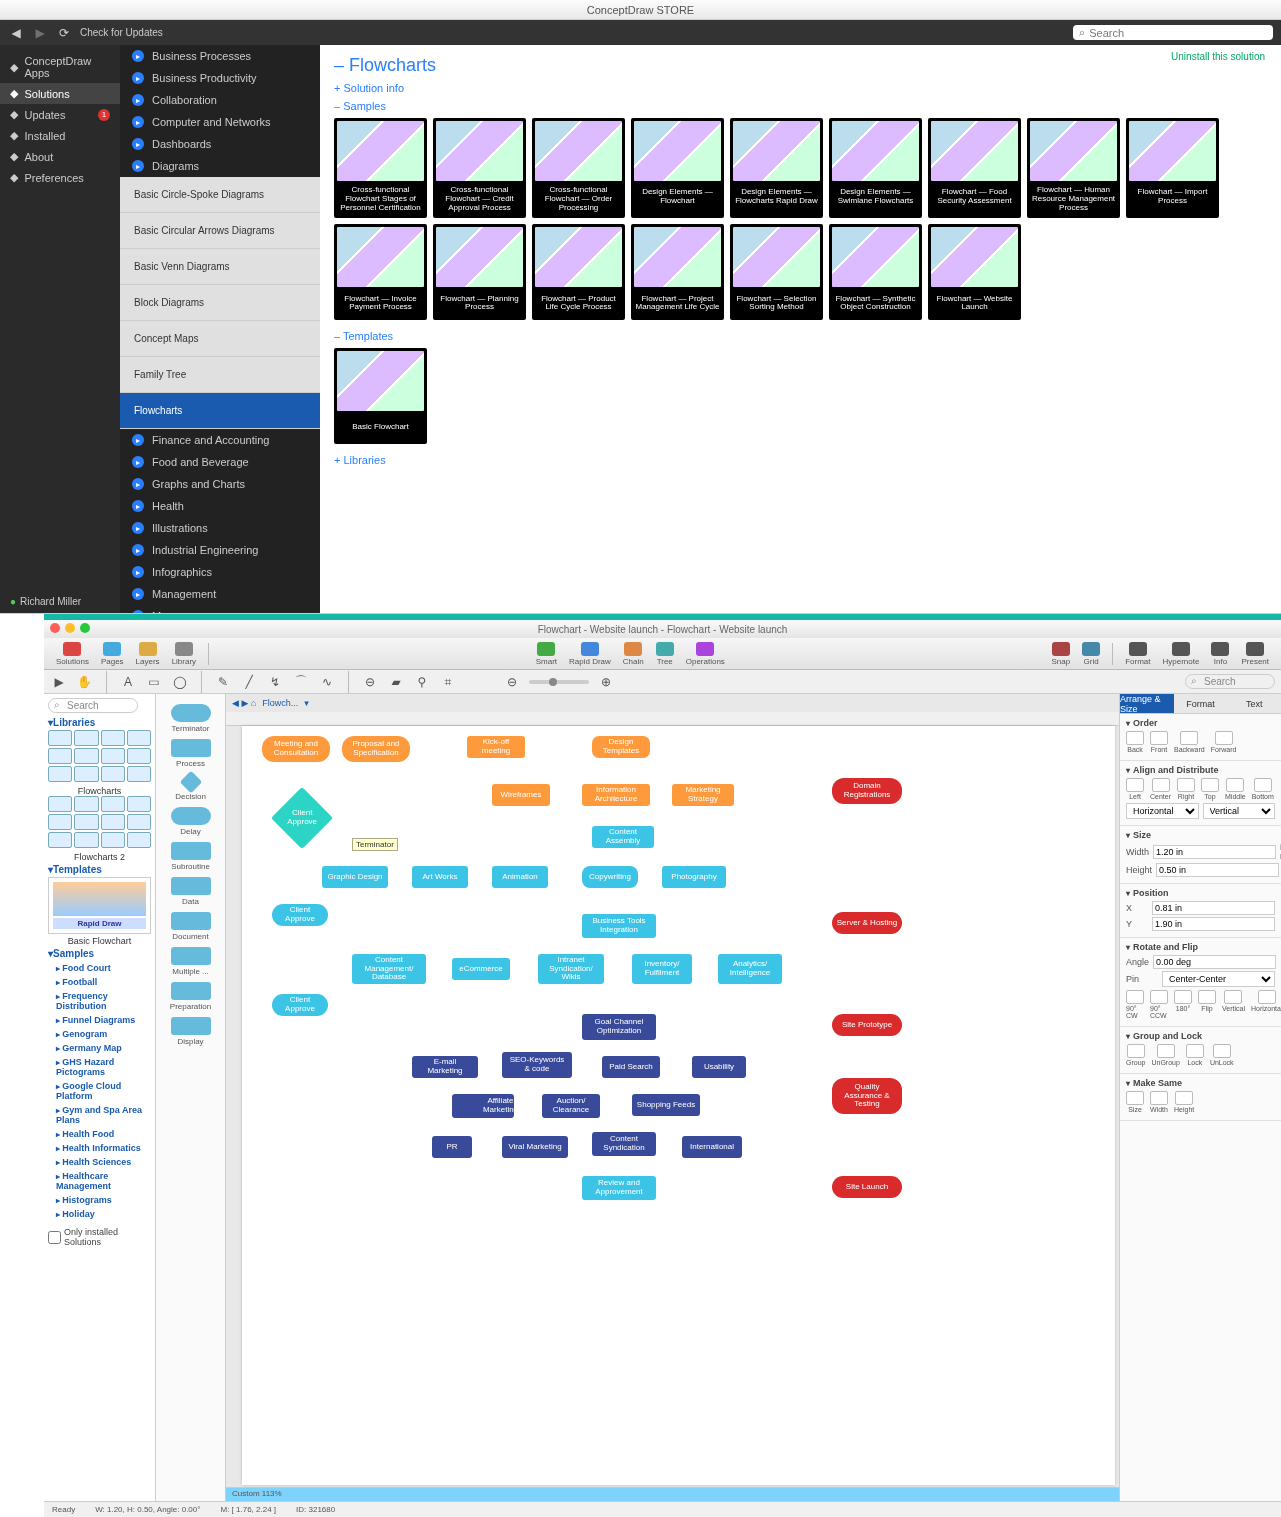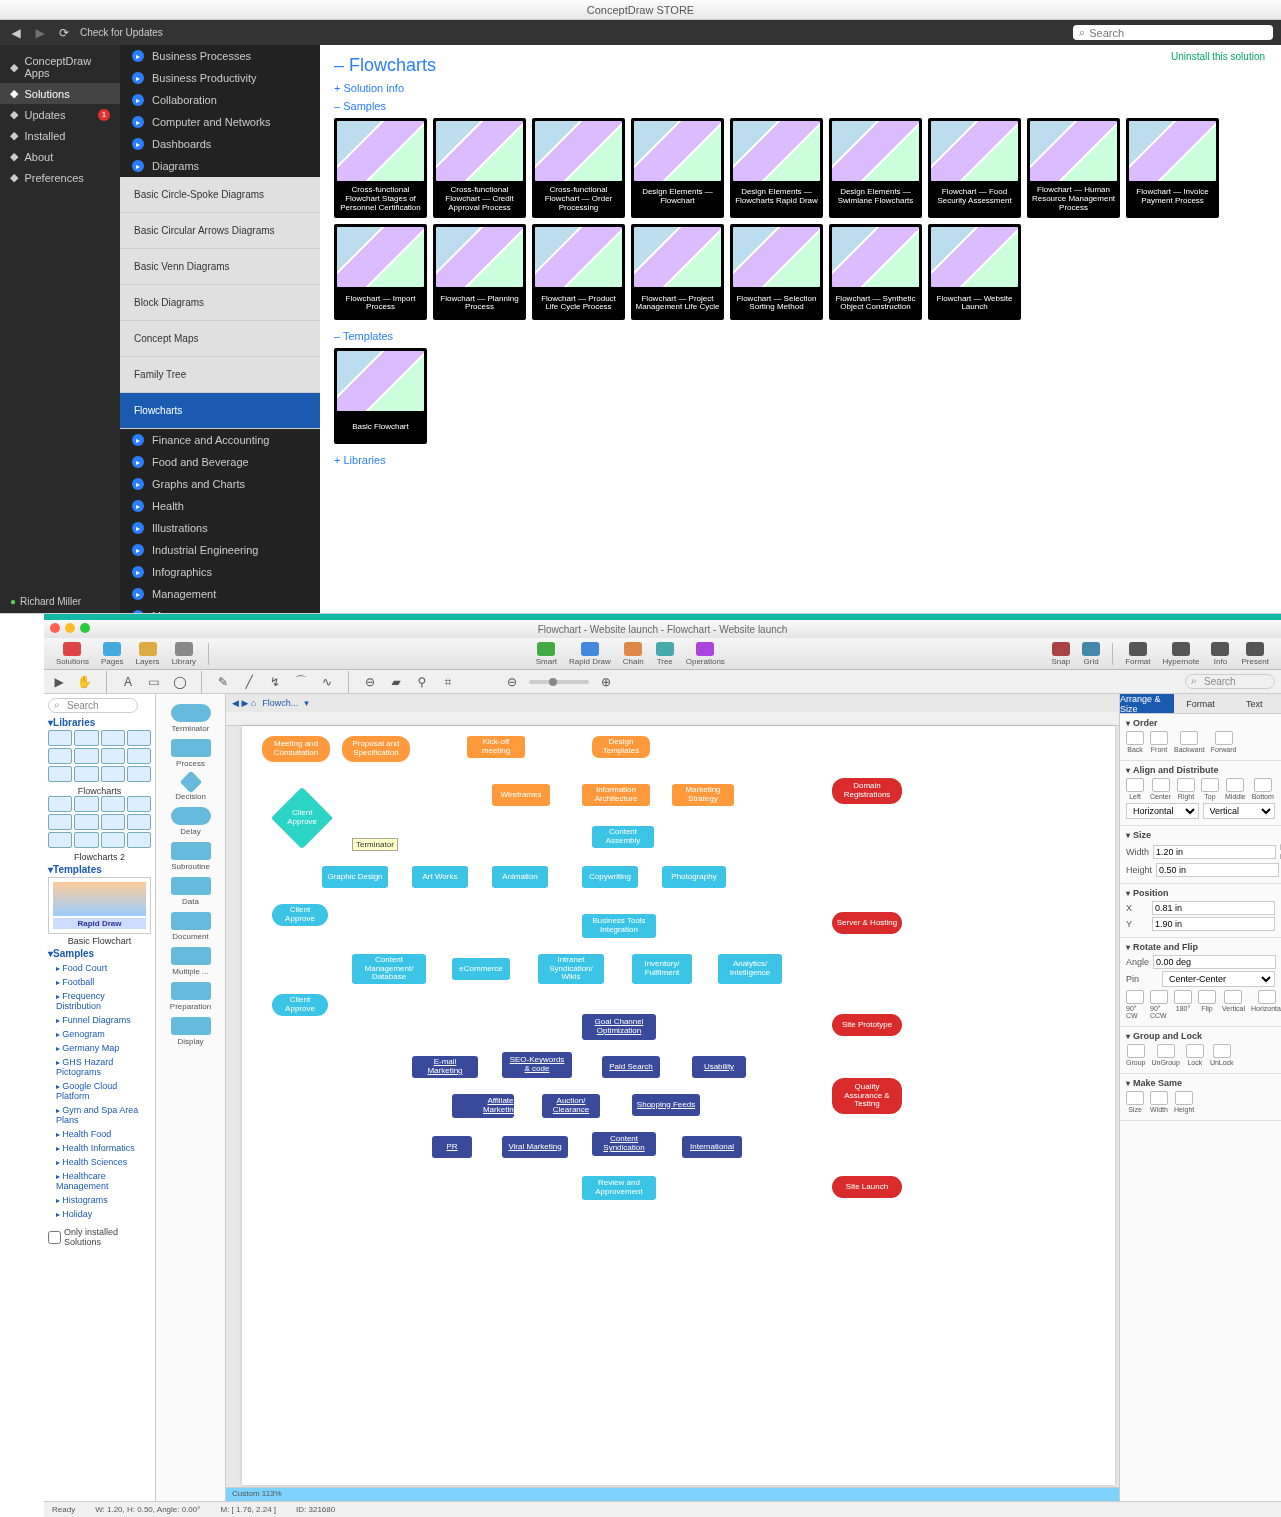--- a/index.html
+++ b/index.html
@@ -47,37 +47,37 @@
 .sep { width:1px; height:22px; background:#bbb; margin:0 4px;}
 .tool-row { height:24px; background:#f0f0f0; border-bottom:1px solid #ccc; display:flex; align-items:center; padding:0 6px; gap:8px;}
 .tool-row .t { width:18px; height:18px; display:flex; align-items:center; justify-content:center; color:#555; font-size:12px; cursor:pointer;}
 .mini-search { border:1px solid #ccc; border-radius:10px; padding:1px 6px 1px 18px; font-size:10px; color:#888; width:90px; position:relative;}
 .mini-search::before{content:"⌕"; position:absolute; left:5px; top:0; color:#888;}
 .app-body { flex:1; display:flex; overflow:hidden;}
 .left-panel { width:112px; background:#fff; border-right:1px solid #ccc; padding:4px; overflow-y:auto; font-size:9px;}
 .left-panel .hdr { color:#1a5bb0; font-weight:600; font-size:10px; margin:2px 0;}
 .shape-grid { display:grid; grid-template-columns:repeat(4,1fr); gap:2px; margin-bottom:4px;}
 .shape-grid .s { height:16px; border:1px solid #7ab; background:#def; border-radius:2px;}
-.left-panel .lnk { color:#1a5bb0; padding:2px 0 2px 8px; cursor:pointer; font-size:9px;}
+.left-panel .lnk { color:#1a5bb0; padding:2px 0 2px 8px; cursor:pointer; font-size:9px;font-weight:bold;}
 .left-panel .lnk::before{content:"▸ "; font-size:8px;}
 .left-panel .cb { margin-top:6px; font-size:9px; color:#444; display:flex; align-items:center; gap:3px;}
 .lib-panel { width:70px; background:#fafafa; border-right:1px solid #ccc; padding:4px 2px; font-size:8px; color:#555; text-align:center; overflow-y:auto;}
 .lib-panel .sh { margin:6px 0;}
 .lib-panel .sh .shp { width:40px; height:18px; margin:0 auto 2px; background:#6bd; border-radius:3px;}
 .lib-panel .sh .shp.rnd{ border-radius:10px;}
 .lib-panel .sh .shp.dia{ transform:rotate(45deg); width:16px; height:16px;}
 .canvas-wrap { flex:1; background:#e8e8e8; display:flex; flex-direction:column; overflow:hidden;}
 .canvas-tab { height:18px; background:#e8e8e8; display:flex; align-items:center; padding:0 6px; font-size:9px; color:#1a5bb0; gap:6px;}
 .canvas { flex:1; background:#fff; margin:0 4px 2px 16px; box-shadow:0 0 3px rgba(0,0,0,.2); position:relative; overflow:hidden;}
 .ruler-top{ height:14px; background:#f0f0f0; border-bottom:1px solid #ccc;}
 .status-bar { height:16px; background:#f0f0f0; border-top:1px solid #ccc; display:flex; align-items:center; font-size:8px; color:#555; padding:0 8px; gap:20px;}
 
 
 .node { position:absolute; color:#fff; font-size:8px; display:flex; align-items:center; justify-content:center; text-align:center; padding:2px 4px; border-radius:3px; line-height:1.1;}
-.n-or { background:#ff9a3c;} .n-cy{ background:#3bc4e6;} .n-rd{ background:#d92b2b; border-radius:12px;} .n-bl{ background:#3a4a9a;text-decoration:underline;}
+.n-or { background:#ff9a3c;} .n-cy{ background:#3bc4e6;} .n-rd{ background:#d92b2b; border-radius:12px;} .n-bl{ background:#3a4a9a;}
 .n-dia { background:#2bd4c4; transform:rotate(45deg); width:44px; height:44px;}
 .n-dia span{ transform:rotate(-45deg); display:block;}
 .n-pill{ border-radius:12px;}
 
 
 .right-panel { width:162px; background:#fafafa; border-left:1px solid #ccc; display:flex; flex-direction:column; font-size:9px;}
 .rp-tabs { display:flex; height:20px;}
 .rp-tabs .t { flex:1; display:flex; align-items:center; justify-content:center; background:#e8e8e8; border-bottom:1px solid #ccc; font-size:9px; cursor:pointer;}
 .rp-tabs .t.active{ background:#1a5bb0; color:#fff;}
 .rp-sec { padding:4px 6px; border-bottom:1px solid #e0e0e0;}
@@ -178,25 +178,25 @@
             <div class="thumb">
               <div class="img"></div>
               <div class="lbl">Flowchart — Food Security Assessment</div>
             </div>
             <div class="thumb">
               <div class="img"></div>
               <div class="lbl">Flowchart — Human Resource Management Process</div>
             </div>
             <div class="thumb">
               <div class="img"></div>
+              <div class="lbl">Flowchart — Import Process</div>
+            </div>
+            <div class="thumb">
+              <div class="img"></div>
               <div class="lbl">Flowchart — Invoice Payment Process</div>
-            </div>
-            <div class="thumb">
-              <div class="img"></div>
-              <div class="lbl">Flowchart — Import Process</div>
             </div>
             <div class="thumb">
               <div class="img"></div>
               <div class="lbl">Flowchart — Planning Process</div>
             </div>
             <div class="thumb">
               <div class="img"></div>
               <div class="lbl">Flowchart — Product Life Cycle Process</div>
             </div>
             <div class="thumb">
@@ -373,21 +373,21 @@
             <div class="node n-or" style="left: 430px; top: 58px; width: 62px; height: 22px;">Marketing Strategy</div>
             <div class="node n-rd" style="left: 590px; top: 52px; width: 70px; height: 26px;">Domain Registrations</div>
             <div class="node n-dia" style="left: 38px; top: 70px;">
               <span>Client Approve</span>
             </div>
             <div style="position: absolute; left: 110px; top: 112px; background: rgb(255, 255, 204); border: 1px solid rgb(170, 170, 136); font-size: 8px; padding: 1px 3px;">Terminator</div>
             <div class="node n-cy" style="left: 350px; top: 100px; width: 62px; height: 22px;">Content Assembly</div>
             <div class="node n-cy" style="left: 80px; top: 140px; width: 66px; height: 22px;">Graphic Design</div>
             <div class="node n-cy" style="left: 170px; top: 140px; width: 56px; height: 22px;">Art Works</div>
             <div class="node n-cy" style="left: 250px; top: 140px; width: 56px; height: 22px;">Animation</div>
-            <div class="node n-cy" style="left: 340px; top: 140px; width: 56px; height: 22px;">Copywriting</div>
+            <div class="node n-cy" style="left: 340px; top: 140px; width: 56px; height: 22px; border-radius: 8px;">Copywriting</div>
             <div class="node n-cy" style="left: 420px; top: 140px; width: 64px; height: 22px;">Photography</div>
             <div class="node n-cy n-pill" style="left: 30px; top: 178px; width: 56px; height: 22px;">Client Approve</div>
             <div class="node n-cy" style="left: 340px; top: 188px; width: 74px; height: 24px;">Business Tools Integration</div>
             <div class="node n-rd" style="left: 590px; top: 186px; width: 70px; height: 22px;">Server &amp; Hosting</div>
             <div class="node n-cy" style="left: 110px; top: 228px; width: 74px; height: 30px;">Content Management/ Database</div>
             <div class="node n-cy" style="left: 210px; top: 232px; width: 58px; height: 22px;">eCommerce</div>
             <div class="node n-cy" style="left: 296px; top: 228px; width: 66px; height: 30px;">Intranet Syndication/ Wikis</div>
             <div class="node n-cy" style="left: 390px; top: 228px; width: 60px; height: 30px;">Inventory/ Fulfilment</div>
             <div class="node n-cy" style="left: 476px; top: 228px; width: 64px; height: 30px;">Analytics/ Intelligence</div>
             <div class="node n-cy n-pill" style="left: 30px; top: 268px; width: 56px; height: 22px;">Client Approve</div>

